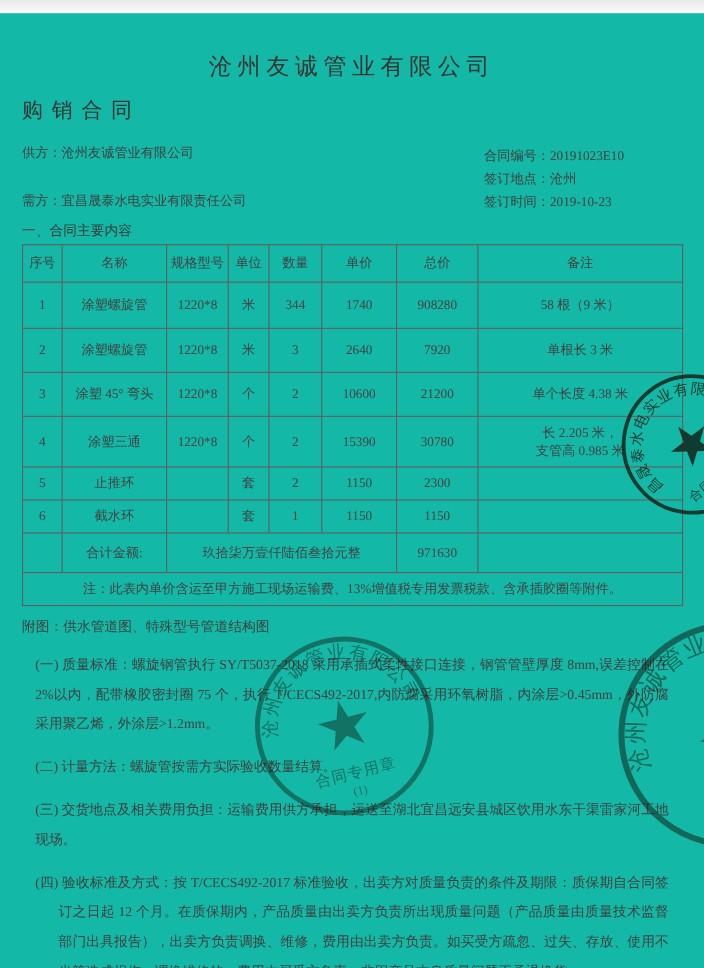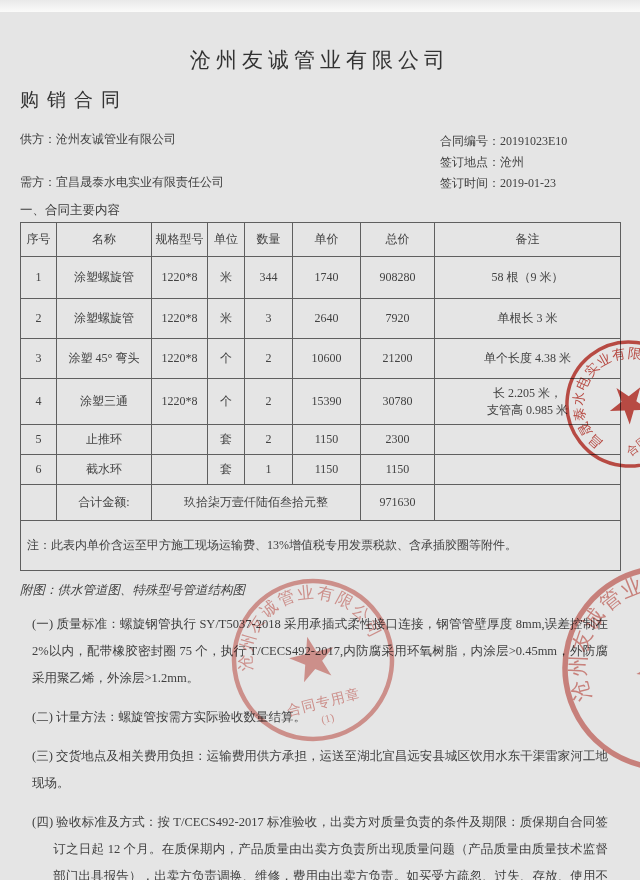--- a/index.html
+++ b/index.html
@@ -1,37 +1,37 @@
 <!DOCTYPE html>
 <html><head>
 <meta charset="utf-8">
 <style>
   html,body{margin:0;padding:0;background:#ffffff;}
   .page{
     position:relative; width:640px; height:880px; overflow:hidden;
-    background:#e5e5e5; color:#3f3f3f;
+    background:#14b8a6; color:#3f3f3f;
     font-family:"Liberation Serif","DejaVu Serif",serif;
   }
   .scan-band{height:12px;background:linear-gradient(#e9e9e9,#fbfbfa);}
   .content{padding:0 20px;}
   .h1{margin:34px 0 0; text-align:center; font-size:21px; font-weight:normal; letter-spacing:5px; color:#333;}
   .h2{margin:13px 0 0; text-align:left; font-size:19px; font-weight:normal; letter-spacing:8px; color:#333;}
   .meta{display:flex; justify-content:space-between; margin-top:18px; font-size:12px;}
   .meta-left .line{margin:0;}
   .meta-left .gap{height:26px;}
   .meta-right{width:180px; line-height:21px;}
   .sec-heading{font-size:12.5px; margin:8px 0 3px; color:#3a3a3a;}
   table.items{border-collapse:collapse; width:600px; table-layout:fixed; font-size:12px; color:#424242;}
   table.items td, table.items th{border:1px solid #5f5f5f; text-align:center; font-weight:normal; padding:1px 2px; overflow:hidden;}
   table.items{border:1.5px solid #4c4c4c;}
   tr.hdr{height:34px;margin-top:37px;} tr.r0{height:42px;} tr.r1{height:40px;} tr.r2{height:40px;}
   tr.r3{height:46px;} tr.r4{height:30px;} tr.r5{height:30px;} tr.total{height:36px;}
   td.remark{white-space:pre-line;}
-  tr.noterow td{ text-align:left; padding:16px 6px; }
-  .attach{font-size:12.5px; margin-top:11px;font-style:italic;}
+  tr.noterow td{ text-align:center; padding:6px 6px; }
+  .attach{font-size:12.5px; margin-top:11px;}
   .sec2-heading{font-size:12.5px; margin:15px 0 6px; color:#3a3a3a;}
   .clauses p{margin:12px; font-size:12.5px; line-height:27px; text-align:justify;}
   .clauses p.hang{padding-left:1.7em; text-indent:-1.7em;}
   .stamp{position:absolute; mix-blend-mode:multiply; pointer-events:none;}
   .stamp text{font-family:"Liberation Serif","DejaVu Serif",serif;}
 </style>
 </head>
 <body>
 
 <div class="page">
@@ -42,21 +42,21 @@
 
     <div class="meta">
       <div class="meta-left">
         <p class="line"><span>供方：</span><span>沧州友诚管业有限公司</span></p>
         <div class="gap"></div>
         <p class="line"><span>需方：</span><span>宜昌晟泰水电实业有限责任公司</span></p>
       </div>
       <div class="meta-right">
         <div><span>合同编号：</span><span>20191023E10</span></div>
         <div><span>签订地点：</span><span>沧州</span></div>
-        <div><span>签订时间：</span><span>2019-01-23</span></div>
+        <div><span>签订时间：</span><span>2019-10-23</span></div>
       </div>
     </div>
 
     <div class="sec-heading">一、合同主要内容</div>
 
     <table class="items">
       <colgroup>
         <col style="width:36px">
           <col style="width:95px">
           <col style="width:56px">

